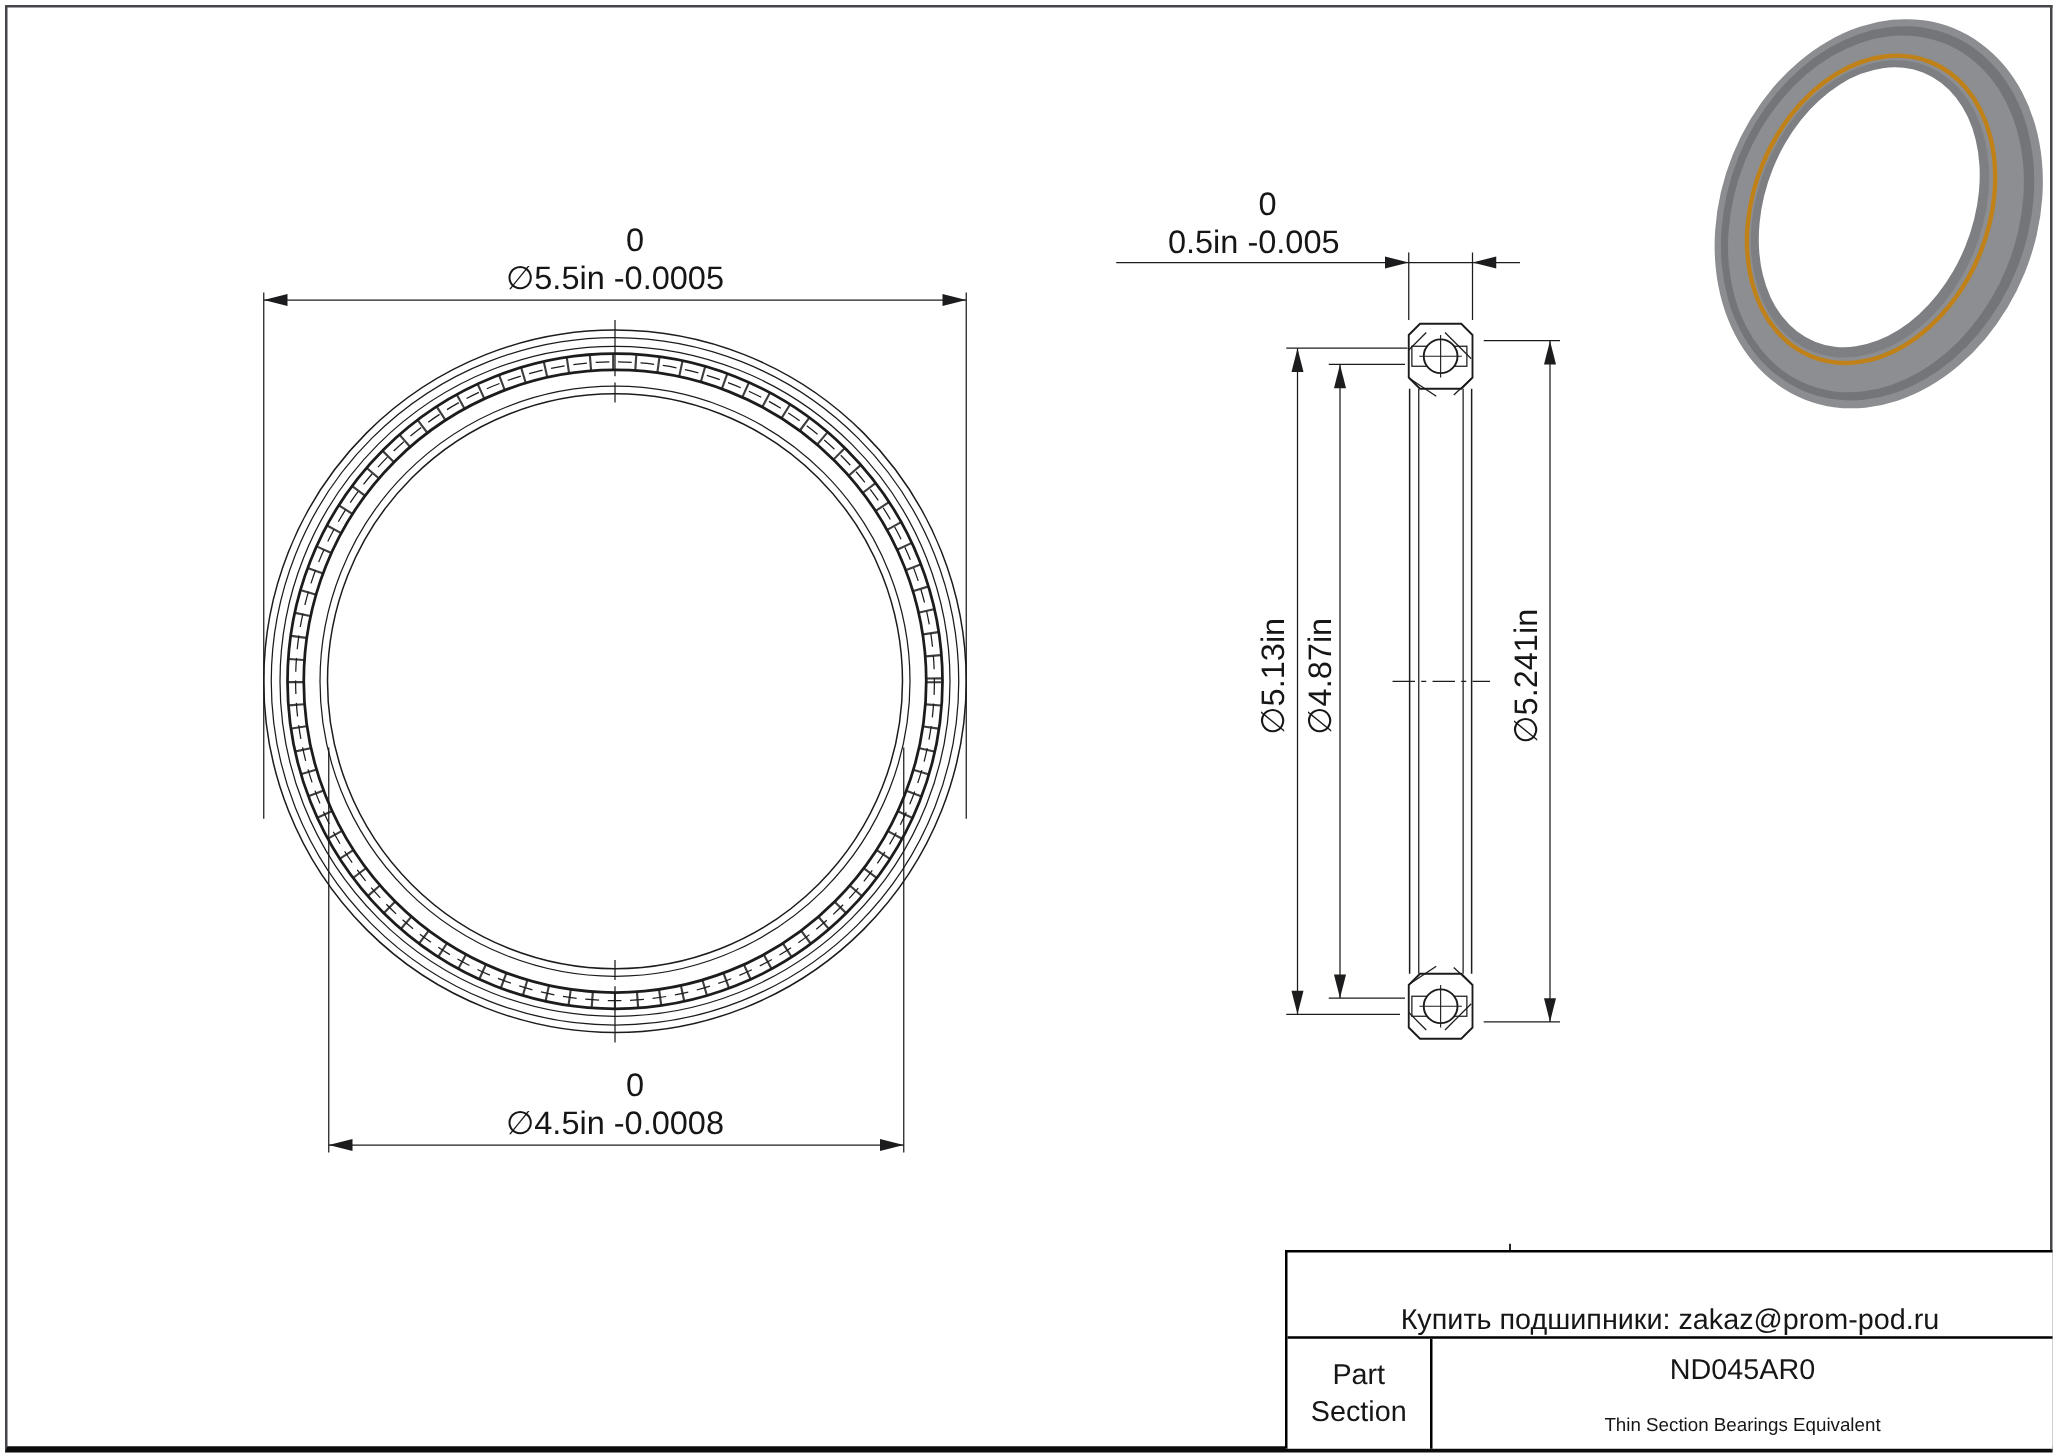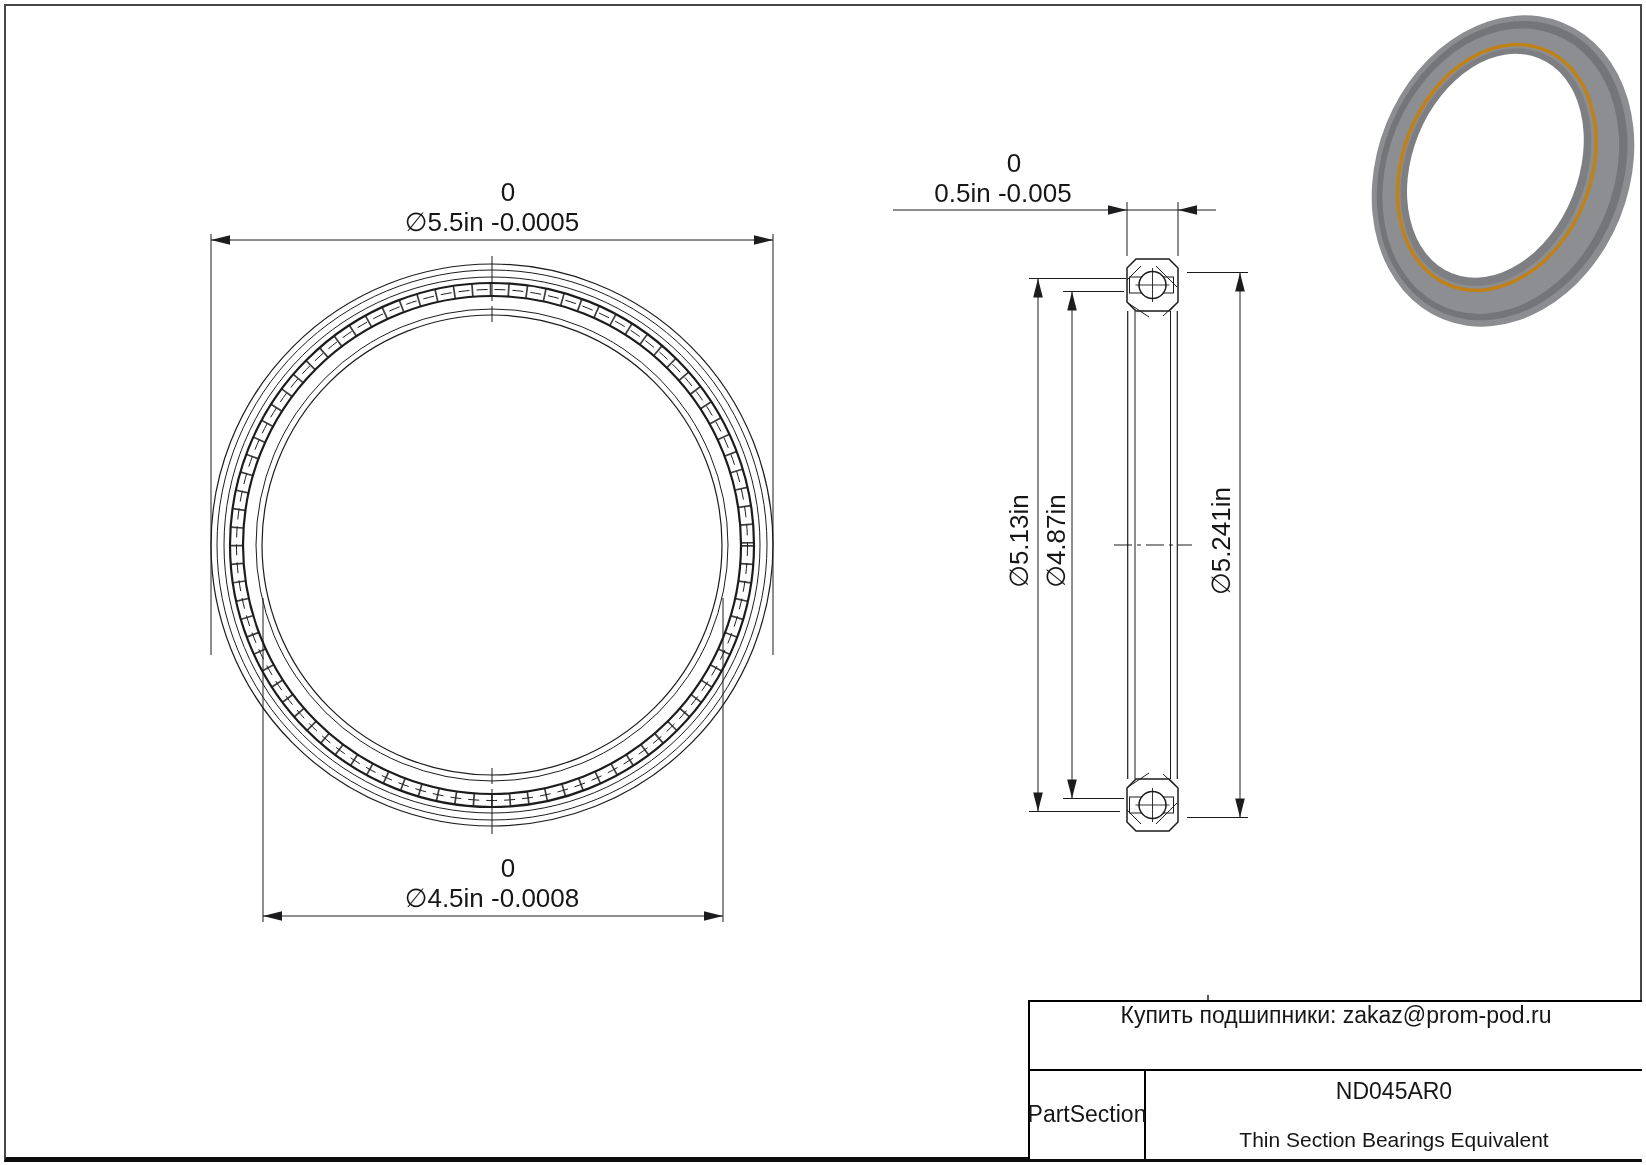--- a/index.html
+++ b/index.html
@@ -16,27 +16,27 @@
 
   
   .vdim{position:absolute;font-size:26px;white-space:nowrap;
         transform:translate(-50%,-50%) rotate(-90deg);}
 
   
   .title-block{position:absolute;left:1028px;top:1000px;width:612px;height:157px;
                border-left:2px solid #000;border-top:2px solid #000;
                display:flex;flex-direction:column;font-size:23px;background:#fff;}
   .tb-row1{height:67px;border-bottom:2px solid #000;display:flex;
-           align-items:flex-start;justify-content:center;}
+           align-items:flex-end;justify-content:center;}
   .tb-row2{flex:1;display:flex;}
-  .tb-cell-label{width:114px;border-right:2px solid #000;display:flex;flex-direction:row;
+  .tb-cell-label{width:114px;border-right:2px solid #000;display:flex;flex-direction:column;
                  align-items:center;justify-content:center;line-height:1.3;}
   .tb-cell-value{flex:1;display:flex;flex-direction:column;align-items:center;
                  justify-content:center;gap:23px;}
-  .tb-cell-value .desc{font-size:21px;}
+  .tb-cell-value .desc{font-size:15px;}
 </style>
 </head>
 <body>
 
 <div class="page-frame"></div>
 
 <svg class="drawing" width="1646" height="1165" viewBox="0 0 1646 1165" fill="none" stroke="#1c1c1e" stroke-width="1.2">
 
   <g>
 

